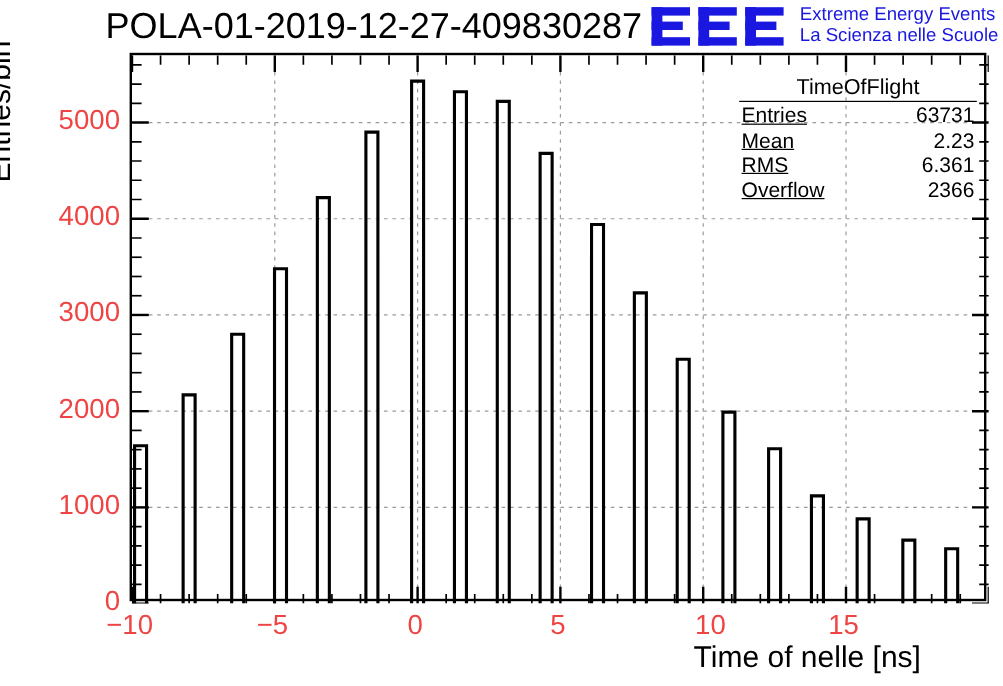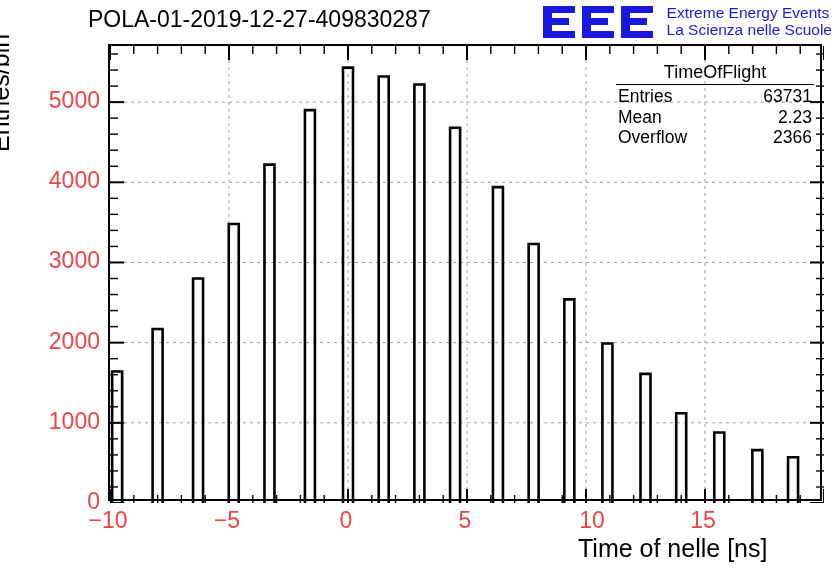--- a/index.html
+++ b/index.html
@@ -2,21 +2,21 @@
 <html><head>
 <meta charset="utf-8">
 <style>
   html,body{margin:0;padding:0;background:#ffffff;}
   body{width:836px;height:572px;overflow:hidden;font-family:"Liberation Sans",sans-serif;color:#000;}
   #root{position:relative;width:836px;height:572px;background:#fff;}
 
   
   .title{
     position:absolute;left:88px;top:6px;
-    font-size:23px;letter-spacing:0px;color:#000;white-space:nowrap;
+    font-size:30px;letter-spacing:0px;color:#000;white-space:nowrap;
   }
   .logo-wrap{position:absolute;right:4px;top:2px;display:flex;align-items:center;gap:8px;}
   .eee-logo{display:block;}
   .logo-text{display:flex;flex-direction:column;justify-content:center;line-height:1.08;}
   .logo-text span{color:#1a18e0;font-size:15.5px;white-space:nowrap;font-weight:normal;}
 
   
   .frame{
     position:absolute;left:108px;top:44px;width:714px;height:457px;
     border:2px solid #000;box-sizing:border-box;background:transparent;
@@ -40,21 +40,21 @@
   .ytick-lab{text-align:right;transform:translateY(-50%);}
 
   
   .stats{
     position:absolute;left:616px;top:62px;width:198px;
     font-size:17.5px;color:#000;background:transparent;
   }
   .stats .st-title{text-align:center;padding-bottom:1px;font-size:18px;}
   .stats .st-rule{height:0;border-top:1.6px solid #000;margin:0 0 1px 0;}
   .stats .st-row{display:flex;justify-content:space-between;line-height:1.18;padding:0 2px;}
-  .stats .st-row .k{white-space:nowrap;}
+  .stats .st-row .k{white-space:nowrap;text-decoration:underline;}
   .stats .st-row .v{white-space:nowrap;}
 </style>
 </head>
 <body>
 
 <div id="root">
 
   <div class="title">POLA-01-2019-12-27-409830287</div>
 
   <div class="logo-wrap">
@@ -266,19 +266,23 @@
     <div id="stats-rows">
         <div class="st-row">
           <span class="k">Entries</span>
           <span class="v">63731</span>
         </div>
         <div class="st-row">
           <span class="k">Mean</span>
           <span class="v">2.23</span>
         </div>
         <div class="st-row">
+          <span class="k">RMS</span>
+          <span class="v">6.361</span>
+        </div>
+        <div class="st-row">
           <span class="k">Overflow</span>
           <span class="v">2366</span>
         </div>
       </div>
   </div>
 
 </div>
 
 </body></html>

